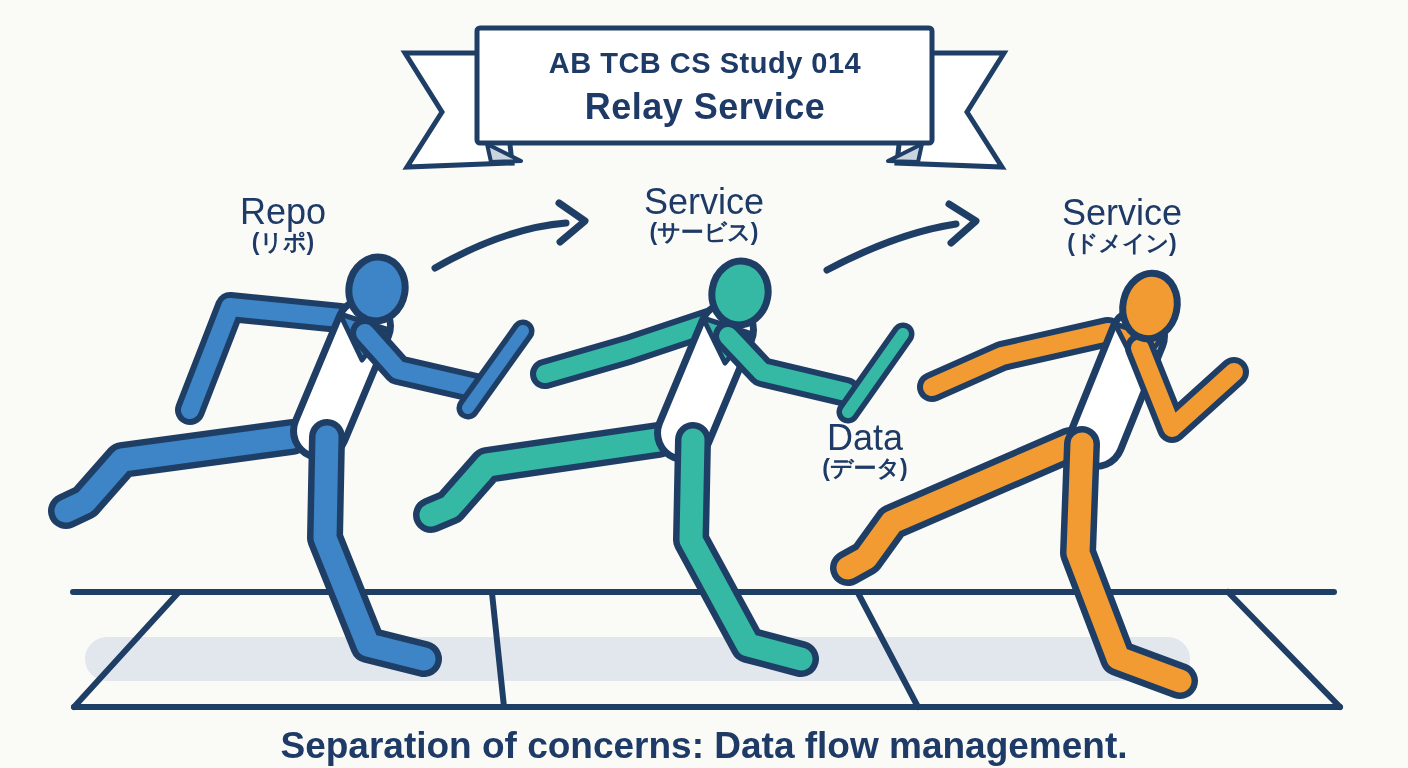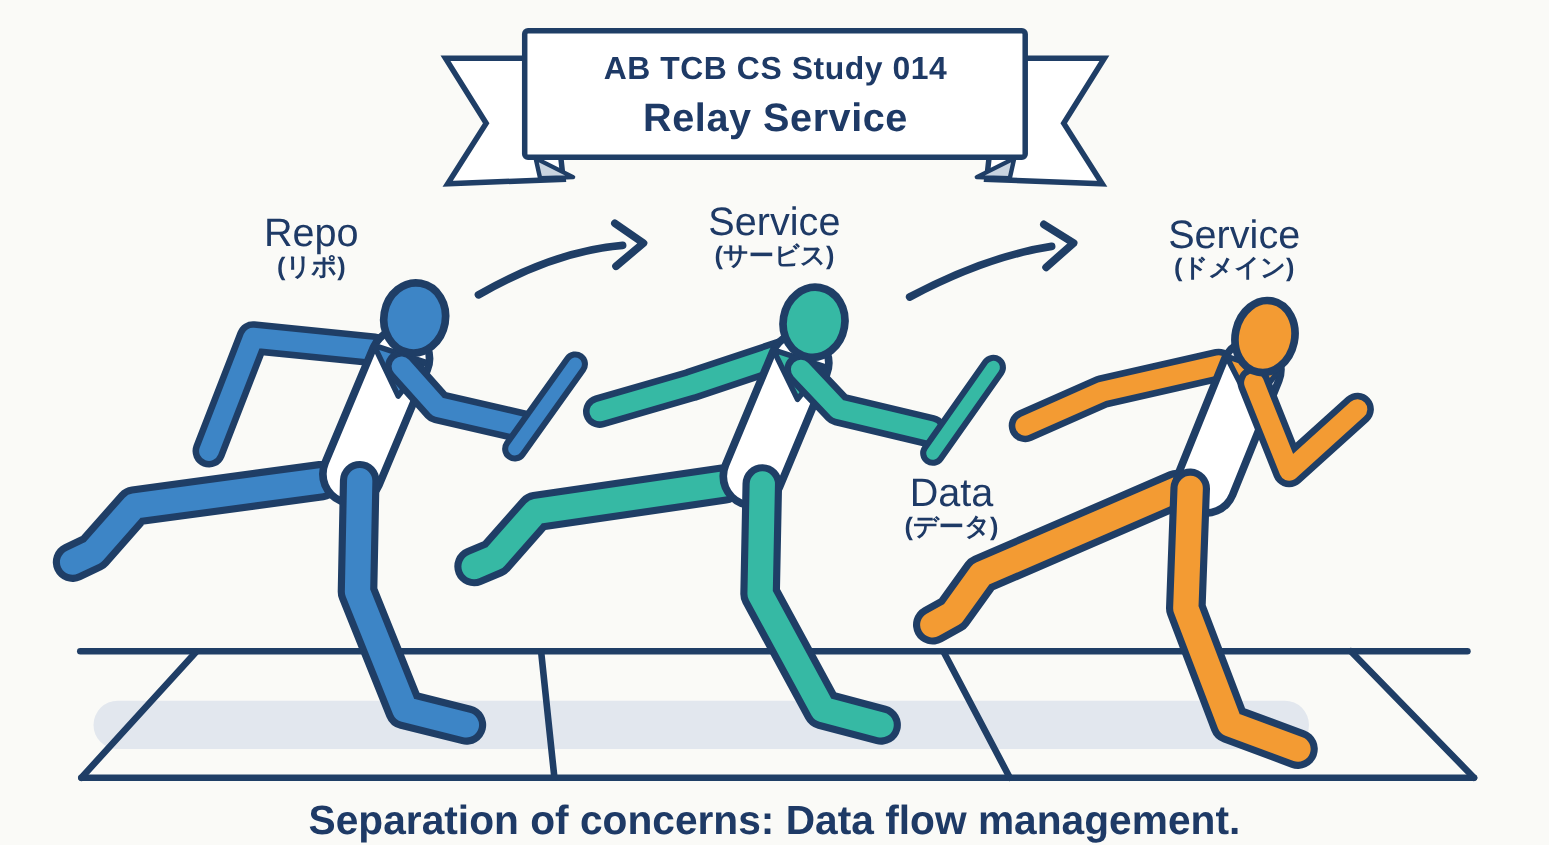--- a/index.html
+++ b/index.html
@@ -31,21 +31,21 @@
   .fold   { fill: #c9d4e0; stroke: #1f3e66; stroke-width: 4; stroke-linejoin: round; }
 
   .txt { position: absolute; transform: translate(-50%, -50%); color: #1e3a66; white-space: nowrap; text-align: center; }
   .banner-subtitle { left: 705px; top: 63px;  font-size: 29px; font-weight: 800; letter-spacing: 0.5px; }
   .banner-title    { left: 705px; top: 107px; font-size: 36px; font-weight: 800; letter-spacing: 0.5px; }
   .stage-en { font-size: 36px; font-weight: 400; line-height: 1.0; }
   .stage-ja { font-size: 23px; font-weight: 700; line-height: 1.0; margin-top: 1px; }
   #lbl-repo    { left: 283px;  top: 224px; }
   #lbl-service { left: 704px;  top: 214px; }
   #lbl-domain  { left: 1122px; top: 225px; }
-  #lbl-data    { left: 865px;  top: 460px; }
+  #lbl-data    { left: 865px;  top: 450px; }
   #caption { left: 704px; top: 746px; font-size: 37px; font-weight: 700; text-align: right; }
 </style>
 </head>
 <body>
 
 <div id="scene">
 
   <svg width="1408" height="768" viewBox="0 0 1408 768">
 
     <g>

